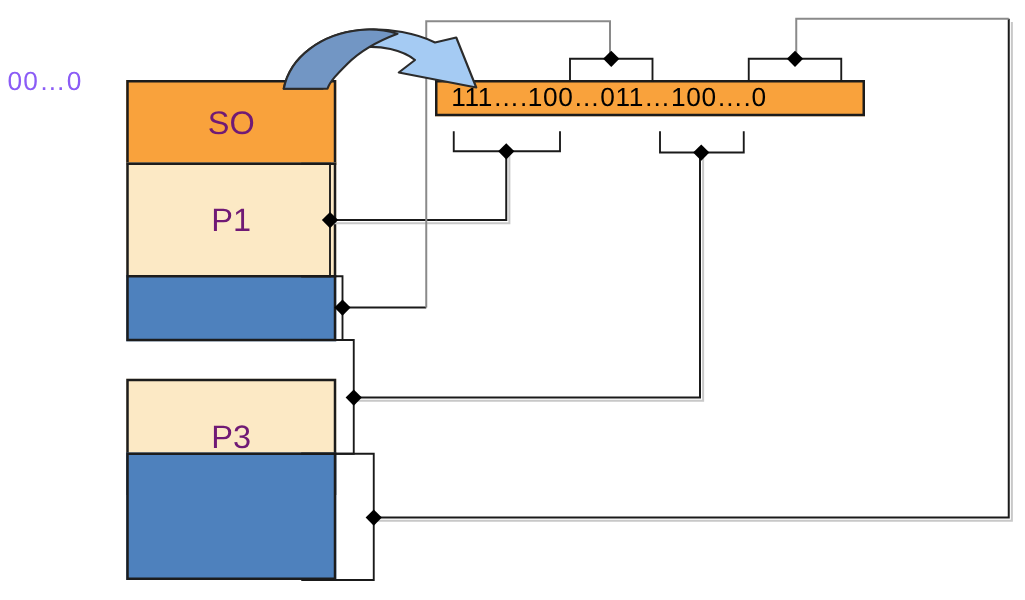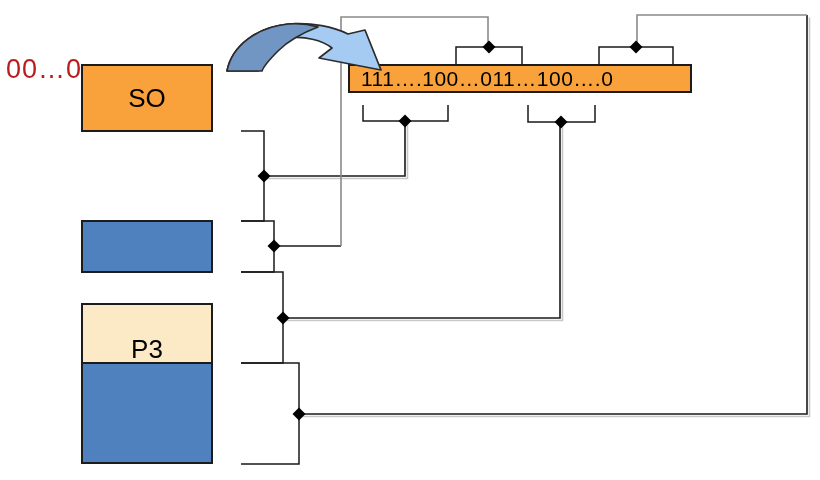--- a/index.html
+++ b/index.html
@@ -5,34 +5,34 @@
   html,body{margin:0;padding:0;background:#ffffff;}
   .stage{
     position:relative;
     width:820px;height:480px;
     background:#ffffff;
     font-family:"Liberation Sans", sans-serif;
     overflow:hidden;
   }
   .addr{
     position:absolute;
-    color:#b91c1c;
-    font-size:27px;
+    color:#8b5cf6;
+    font-size:21px;
     letter-spacing:1px;
     white-space:nowrap;
   }
   .addr-top{left:6px;top:54px;}
   .addr-bottom{left:11px;top:441px;}
   .mem-seg{
     position:absolute;
-    left:81px;width:132px;
+    left:101px;width:168px;
     box-sizing:border-box;
     border:2px solid #1c1c1c;
     display:flex;align-items:center;justify-content:center;
-    font-size:26px;color:#000000;
+    font-size:26px;color:#701a75;
   }
   .seg-os   {top:64px;height:68px;background:#F9A23C;}
   .seg-p1   {top:130px;height:92px;background:#FCE9C5;}
   .seg-h1   {top:220px;height:53px;background:#4E81BD;}
   .seg-p3   {top:271px;height:93px;background:#FCE9C5;margin-top:32px;}
   .seg-h2   {top:362px;height:102px;background:#4E81BD;}
   .bitmap-bar{
     position:absolute;
     left:348px;top:64px;width:344px;height:29px;
     box-sizing:border-box;
@@ -50,20 +50,23 @@
 </style>
 </head>
 <body>
 
 <div class="stage">
 
   <div class="addr addr-top">00…0</div>
 
   <div class="mem-seg seg-os">
     <span>SO</span>
+  </div>
+  <div class="mem-seg seg-p1">
+    <span>P1</span>
   </div>
   <div class="mem-seg seg-h1">
     <span></span>
   </div>
   <div class="mem-seg seg-p3">
     <span>P3</span>
   </div>
   <div class="mem-seg seg-h2">
     <span></span>
   </div>

